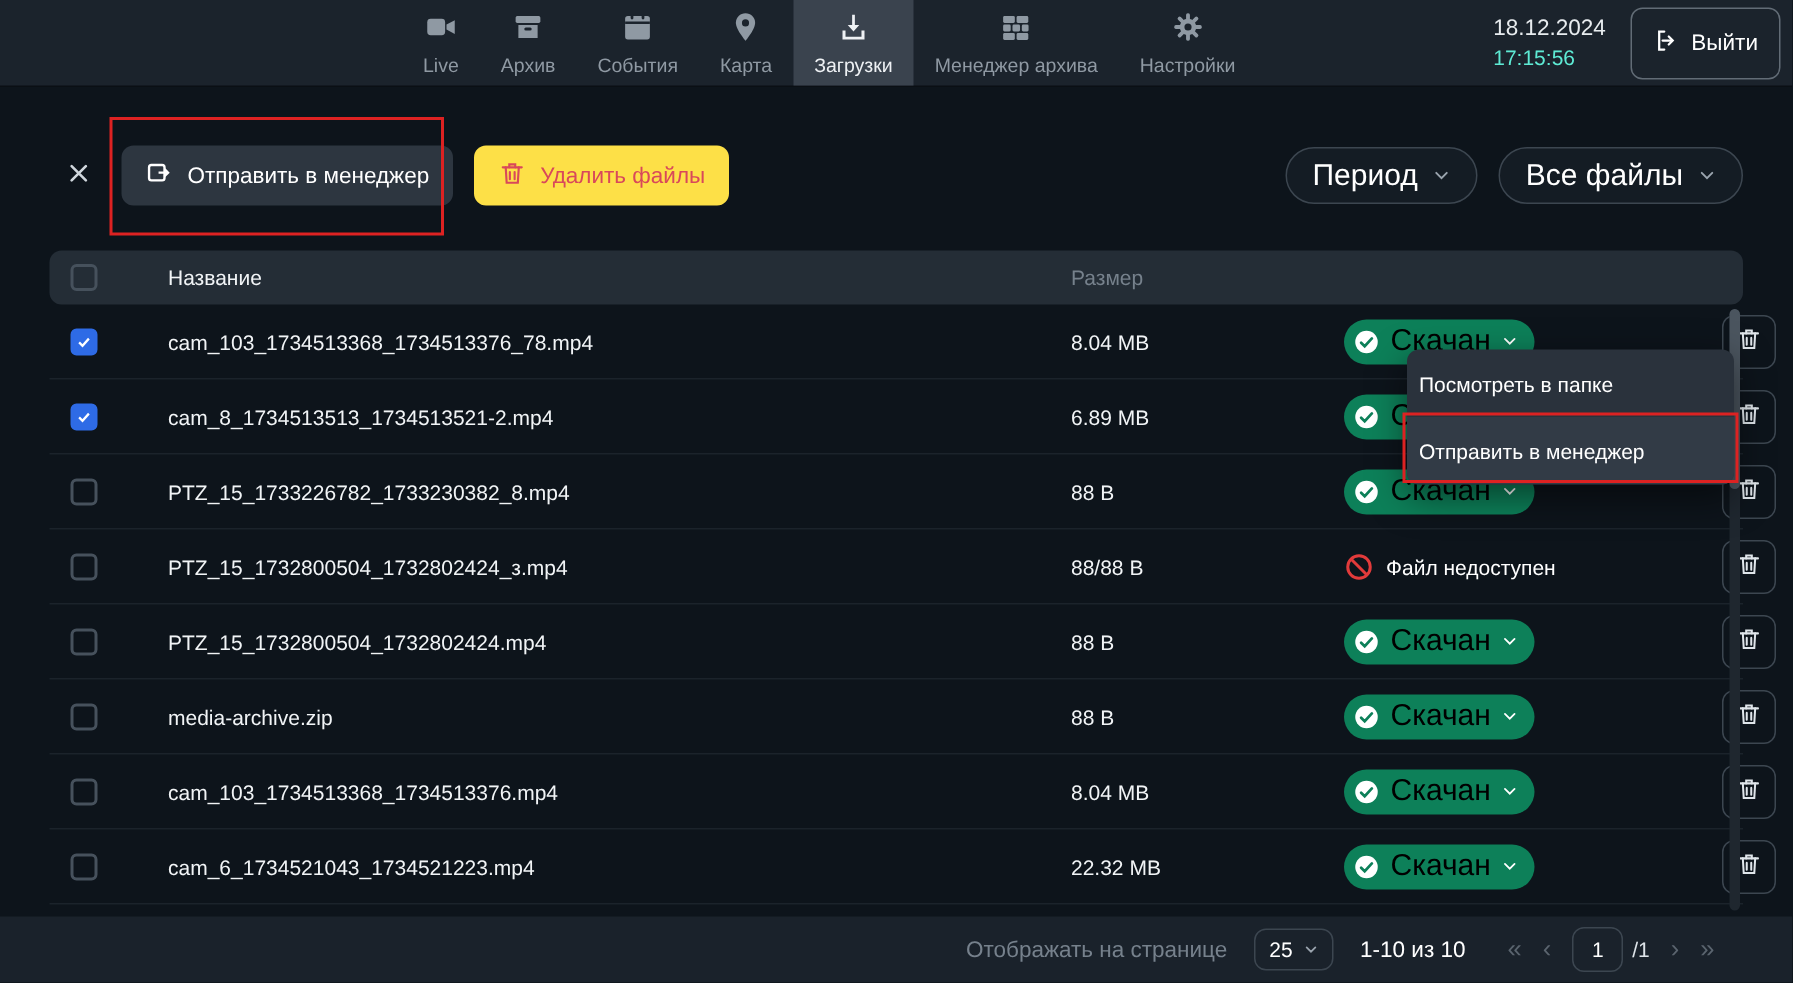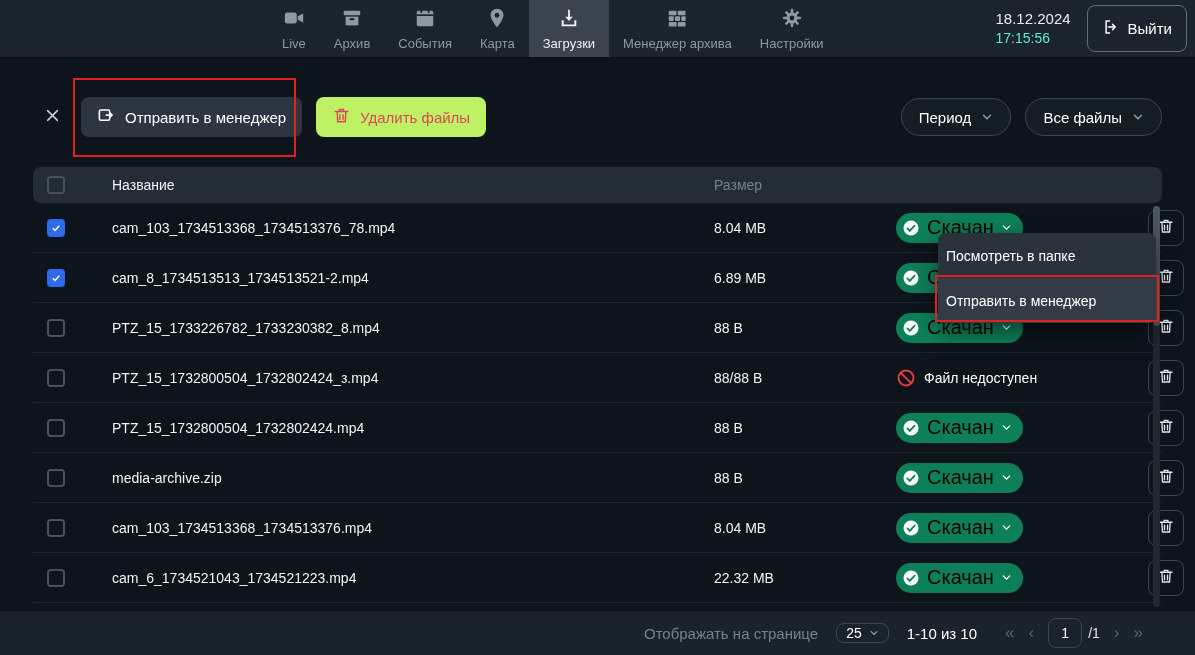--- a/index.html
+++ b/index.html
@@ -41,25 +41,25 @@
     background:transparent; border:none; color:#cfd6dc; cursor:pointer;
   }
   .close-btn svg { width:19px; height:19px; }
   .btn {
     background:#2d3640; border:none; border-radius:8px; height:40px; padding:0 16px;
     display:inline-flex; align-items:center; gap:9px; font-size:15px; color:#fff;
     cursor:pointer; font-family:inherit; white-space:nowrap;
   }
   .btn svg { width:19px; height:19px; }
   .btn.send { margin-left:10px; }
-  .btn.delete { margin-left:14px; color:#d9485a; background:#bef264; }
+  .btn.delete { margin-left:14px; color:#d9485a; background:#fde047; }
   .toolbar-right { margin-left:auto; display:flex; gap:14px; }
   .pill {
     height:38px; border:1px solid #3c4650; border-radius:19px; background:#141c24;
-    display:flex; align-items:center; gap:10px; padding:12px 17px; font-size:15px; color:#fff;
+    display:flex; align-items:center; gap:10px; padding:12px 17px; font-size:20px; color:#fff;
     cursor:pointer; font-family:inherit;
   }
   .pill .chev svg { width:12px; height:12px; color:#9aa4ae; display:block; }
 
   
   .table { margin-top:30px; }
   .grid-cols {
     display:grid; grid-template-columns:44px 597px 162px 232px 1fr; align-items:center;gap:20px;
   }
   .thead {
@@ -90,21 +90,21 @@
   .trash-btn svg { width:18px; height:18px; }
 
   
   .footer {
     position:absolute; left:0; right:0; bottom:0; height:44px; background:#1a222b;
     display:flex; align-items:center; justify-content:flex-end; gap:18px; padding-right:52px;
     font-size:15px;
   }
   .footer .label { color:#76818c; }
   .perpage {
-    height:20px; border:1px solid #3c4650; border-radius:8px; background:transparent; color:#fff;
+    height:28px; border:1px solid #3c4650; border-radius:8px; background:transparent; color:#fff;
     display:flex; align-items:center; gap:7px; padding:0 9px; font-size:14px; cursor:pointer;
     font-family:inherit;
   }
   .perpage svg { width:10px; height:10px; color:#9aa4ae; }
   .range { color:#fff; font-size:15px; }
   .pagers { display:flex; align-items:center; gap:14px; margin-left:10px; }
   .pager { color:#5a646e; font-size:17px; background:none; border:none; cursor:pointer; font-family:inherit; }
   .page-box {
     min-width:34px; height:30px; border:1px solid #3c4650; border-radius:8px;
     display:flex; align-items:center; justify-content:center; font-size:14px; color:#fff;

